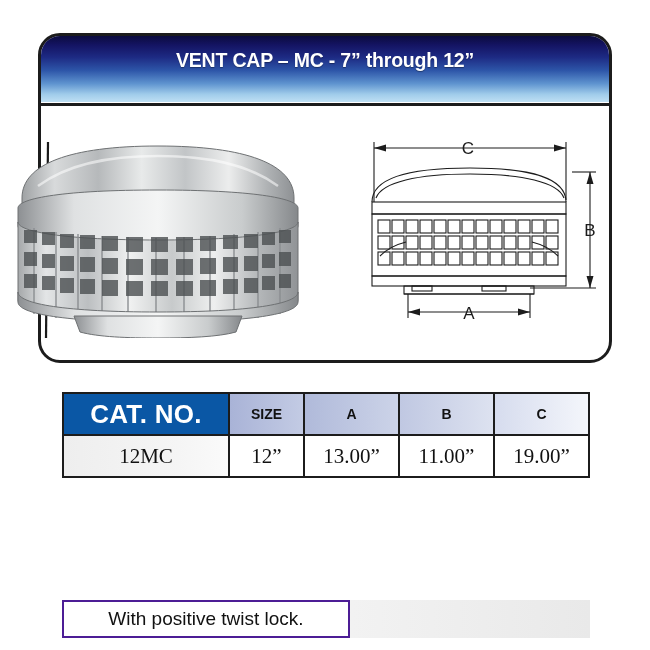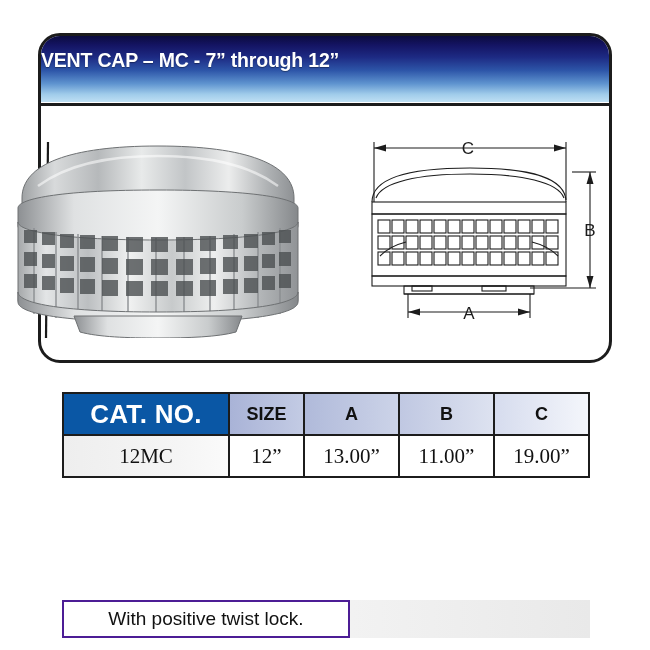--- a/index.html
+++ b/index.html
@@ -45,20 +45,21 @@
         #5e93cf 72%,
         #9fcbea 88%,
         #bfe0f4 100%);
     overflow: hidden;
   }
   #title-text {
     position: absolute;
     left: 0;
     top: 13px;
     width: 100%;
+    text-align: center;
     color: #ffffff;
     font-size: 19.5px;
     font-weight: bold;
     letter-spacing: -0.2px;
     font-family: "Liberation Sans", sans-serif;
     text-shadow: 0 1px 1px rgba(0,0,0,0.35);
     white-space: nowrap;
   }
   #title-underline {
     position: absolute;
@@ -110,21 +111,21 @@
   th.hdr-cat {
     background: #0a57a5;
     color: #ffffff;
     font-size: 26px;
     font-weight: bold;
     font-family: "Liberation Sans", sans-serif;
     letter-spacing: 0.3px;
   }
   th.hdr-plain {
     color: #111111;
-    font-size: 18px;
+    font-size: 14px;
     font-weight: bold;
     font-family: "Liberation Sans", sans-serif;
   }
   th.hdr-size { background: linear-gradient(to right, #a9b3d7 0%, #c3cbe4 100%); }
   th.hdr-a    { background: linear-gradient(to right, #b0bada 0%, #ccd3e8 100%); }
   th.hdr-b    { background: linear-gradient(to right, #c0c8e2 0%, #dde2f0 100%); }
   th.hdr-c    { background: linear-gradient(to right, #d6dcee 0%, #f4f6fb 100%); }
 
   td.cat-cell {
     font-size: 21px;

